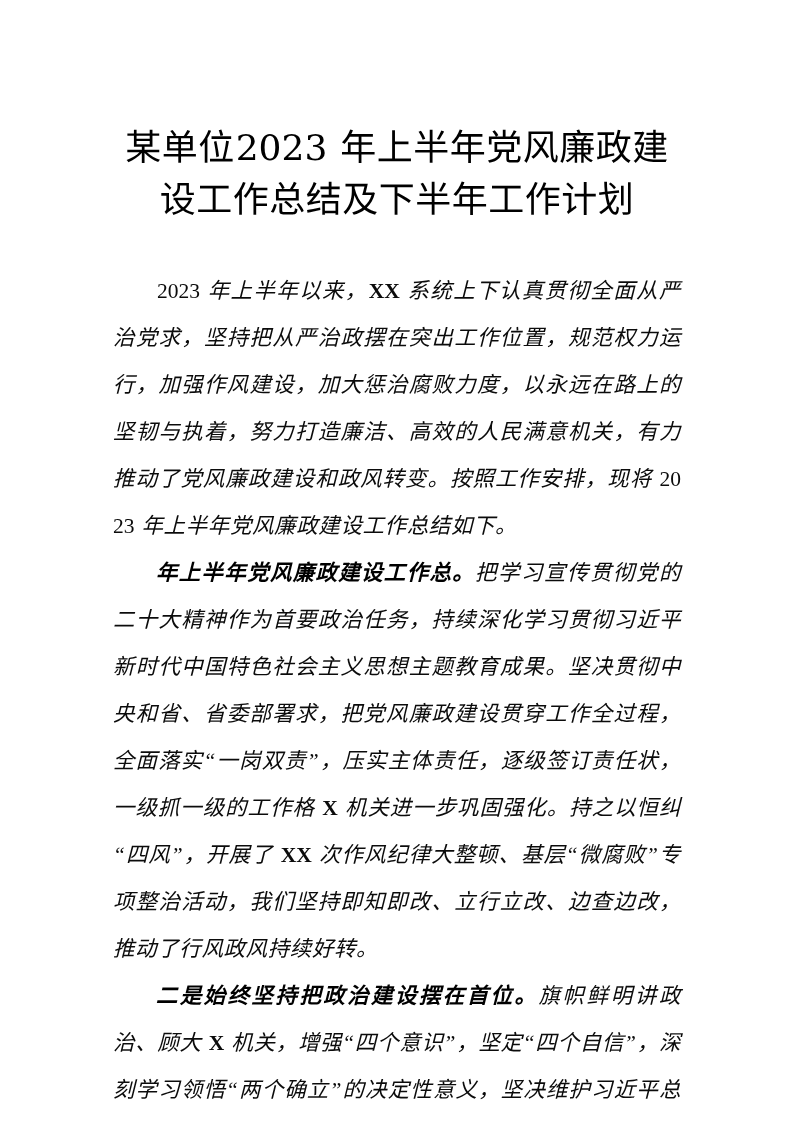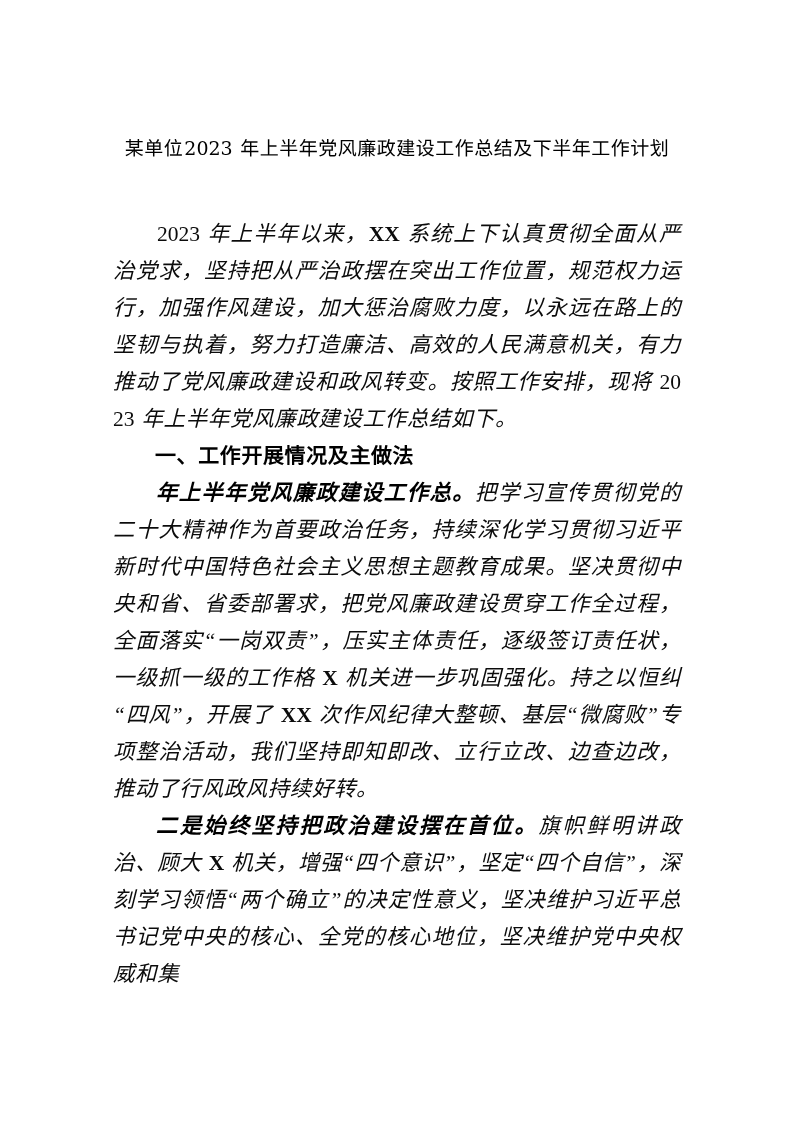--- a/index.html
+++ b/index.html
@@ -32,36 +32,36 @@
     top: 0;
     width: 568px;
   }
 
   
   .doc-title {
     margin: 0;
     padding: 0;
     padding-top: 122px;
     font-family: "DejaVu Serif", "Liberation Serif", serif;
-    font-size: 19px;
+    font-size: 36px;
     font-weight: 400;
     line-height: 52px;
     text-align: center;
     letter-spacing: 0.5px;
     color: #000000;
     word-break: break-all;
   }
 
   
   .para {
     margin: 0;
     padding: 0;
     font-family: "Liberation Serif", "DejaVu Serif", serif;
     font-size: 21.5px;
-    line-height: 37px;
+    line-height: 47px;
     text-align: justify;
     text-justify: inter-ideograph;
     text-indent: 2em;
     letter-spacing: 0.6px;
     color: #0b0b0b;
     word-break: break-all;
     font-style: italic;
   }
 
   .para-first {
@@ -117,20 +117,19 @@
 
 <div class="page">
   <div class="content">
 
     <h1 class="doc-title">
       <span>某单位<span class="title-lat">2023</span> 年上半年党风廉政建设工作总</span><span>结及下半年工作计划</span>
     </h1>
 
     <p class="para para-first"><span class="lat">2023</span> 年上半年以来，<span class="lat-b">XX</span> 系统上下认真贯彻全面从严治党求，坚持把从严治政摆在突出工作位置，规范权力运行，加强作风建设，加大惩治腐败力度，以永远在路上的坚韧与执着，努力打造廉洁、高效的人民满意机关，有力推动了党风廉政建设和政风转变。按照工作安排，现将 <span class="lat">2023</span> 年上半年党风廉政建设工作总结如下。</p>
 
-    <p class="section-heading">一、工作开展情况及主做法</p>
 
     <p class="para"><span class="lead">年上半年党风廉政建设工作总。</span>把学习宣传贯彻党的二十大精神作为首要政治任务，持续深化学习贯彻习近平新时代中国特色社会主义思想主题教育成果。坚决贯彻中央和省、省委部署求，把党风廉政建设贯穿工作全过程，全面落实“一岗双责”，压实主体责任，逐级签订责任状，一级抓一级的工作格 <span class="lat-b">X</span> 机关进一步巩固强化。持之以恒纠“四风”，开展了 <span class="lat-b">XX</span> 次作风纪律大整顿、基层“微腐败”专项整治活动，我们坚持即知即改、立行立改、边查边改，推动了行风政风持续好转。</p>
 
     <p class="para"><span class="lead">二是始终坚持把政治建设摆在首位。</span>旗帜鲜明讲政治、顾大 <span class="lat-b">X</span> 机关，增强“四个意识”，坚定“四个自信”，深刻学习领悟“两个确立”的决定性意义，坚决维护习近平总书记党中央的核心、全党的核心地位，坚决维护党中央权威和集</p>
 
   </div>
 </div>
 
 </body></html>

